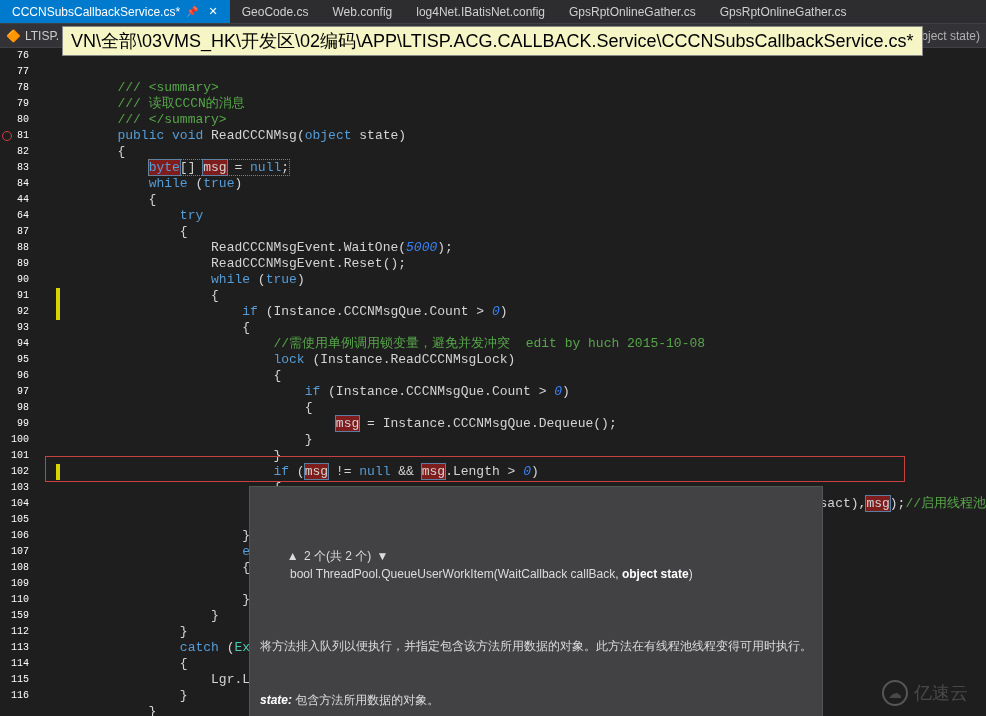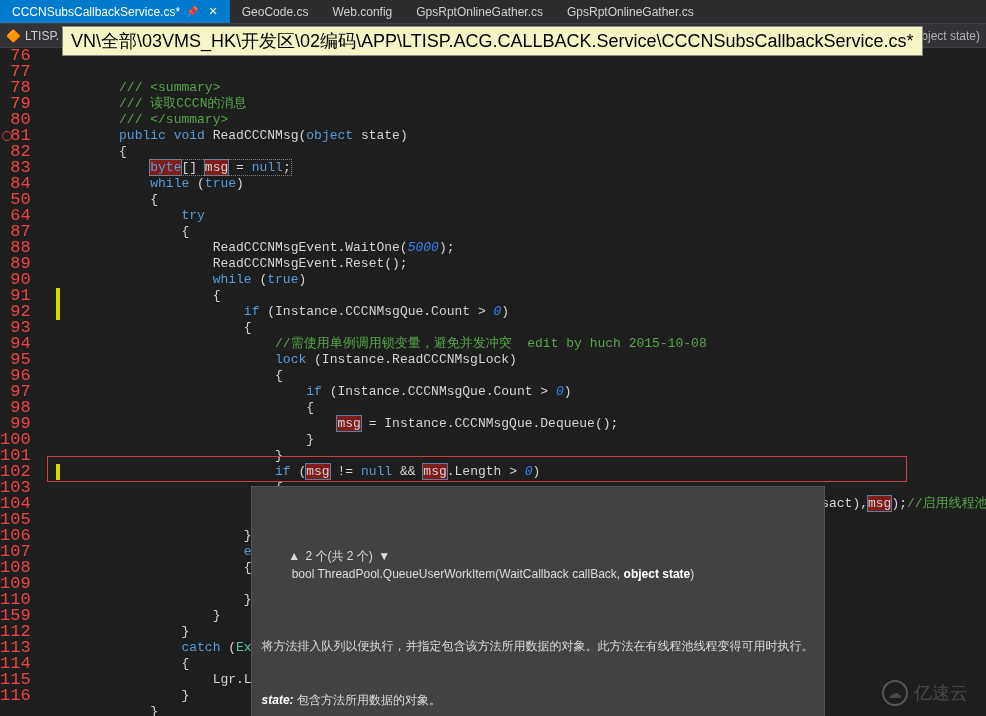--- a/index.html
+++ b/index.html
@@ -72,22 +72,22 @@
     .editor {
       display: flex;
       height: calc(100% - 48px);
       background: #1e1e1e;
     }
     .gutter {
       width: 58px;
       background: #1e1e1e;
       text-align: right;
       padding-right: 8px;
-      color: #ef4444;
-      font-size: 17px;
+      color: #ffffff;
+      font-size: 10px;
       line-height: 16px;
       user-select: none;
       position: relative;
     }
     .gutter-line { height: 16px; }
     .breakpoint {
       position: absolute;
       left: 2px;
       width: 10px;
       height: 10px;
@@ -171,20 +171,23 @@
   <div class="tab active">
     <span>CCCNSubsCallbackService.cs*</span>
     <span class="tab-pin">📌</span>
     <span class="tab-close">✕</span>
   </div>
   <div class="tab">
       <span>GeoCode.cs</span>
     </div>
   <div class="tab">
       <span>Web.config</span>
+    </div>
+  <div class="tab">
+      <span>log4Net.IBatisNet.config</span>
     </div>
   <div class="tab">
       <span>GpsRptOnlineGather.cs</span>
     </div>
   <div class="tab">
       <span>GpsRptOnlineGather.cs</span>
     </div>
 </div>
 
 <div class="breadcrumb">
@@ -208,21 +211,21 @@
     <div class="mod-bar" style="top:416px;height:16px"></div>
   <div class="gutter-line">76</div>
       <div class="gutter-line">77</div>
       <div class="gutter-line">78</div>
       <div class="gutter-line">79</div>
       <div class="gutter-line">80</div>
       <div class="gutter-line">81</div>
       <div class="gutter-line">82</div>
       <div class="gutter-line">83</div>
       <div class="gutter-line">84</div>
-      <div class="gutter-line">50</div>
+      <div class="gutter-line">44</div>
       <div class="gutter-line">64</div>
       <div class="gutter-line">87</div>
       <div class="gutter-line">88</div>
       <div class="gutter-line">89</div>
       <div class="gutter-line">90</div>
       <div class="gutter-line">91</div>
       <div class="gutter-line">92</div>
       <div class="gutter-line">93</div>
       <div class="gutter-line">94</div>
       <div class="gutter-line">95</div>

